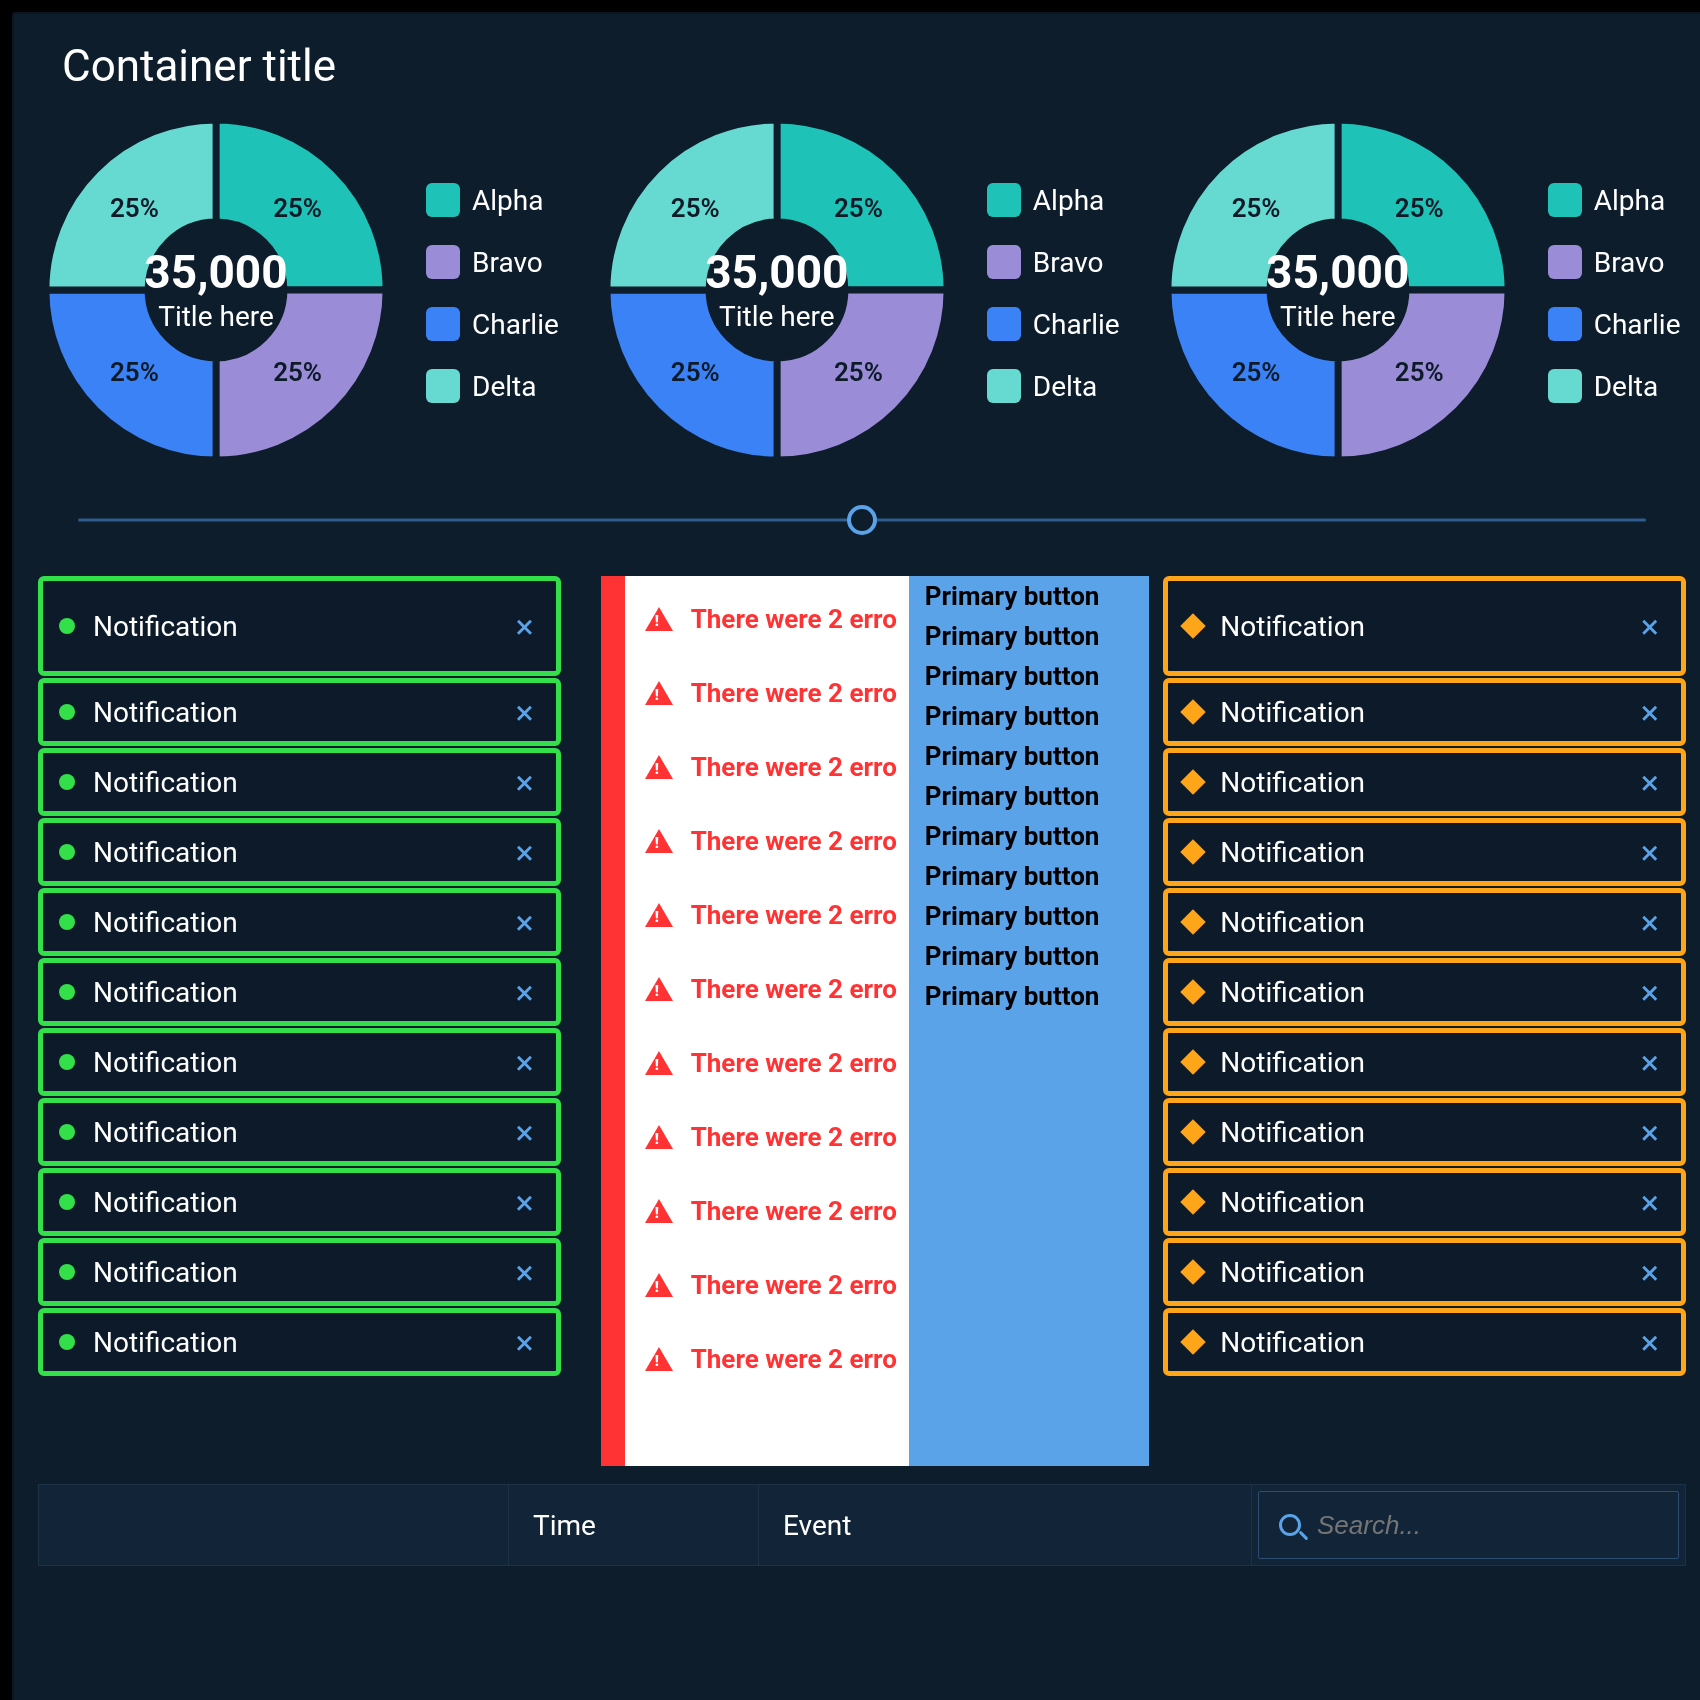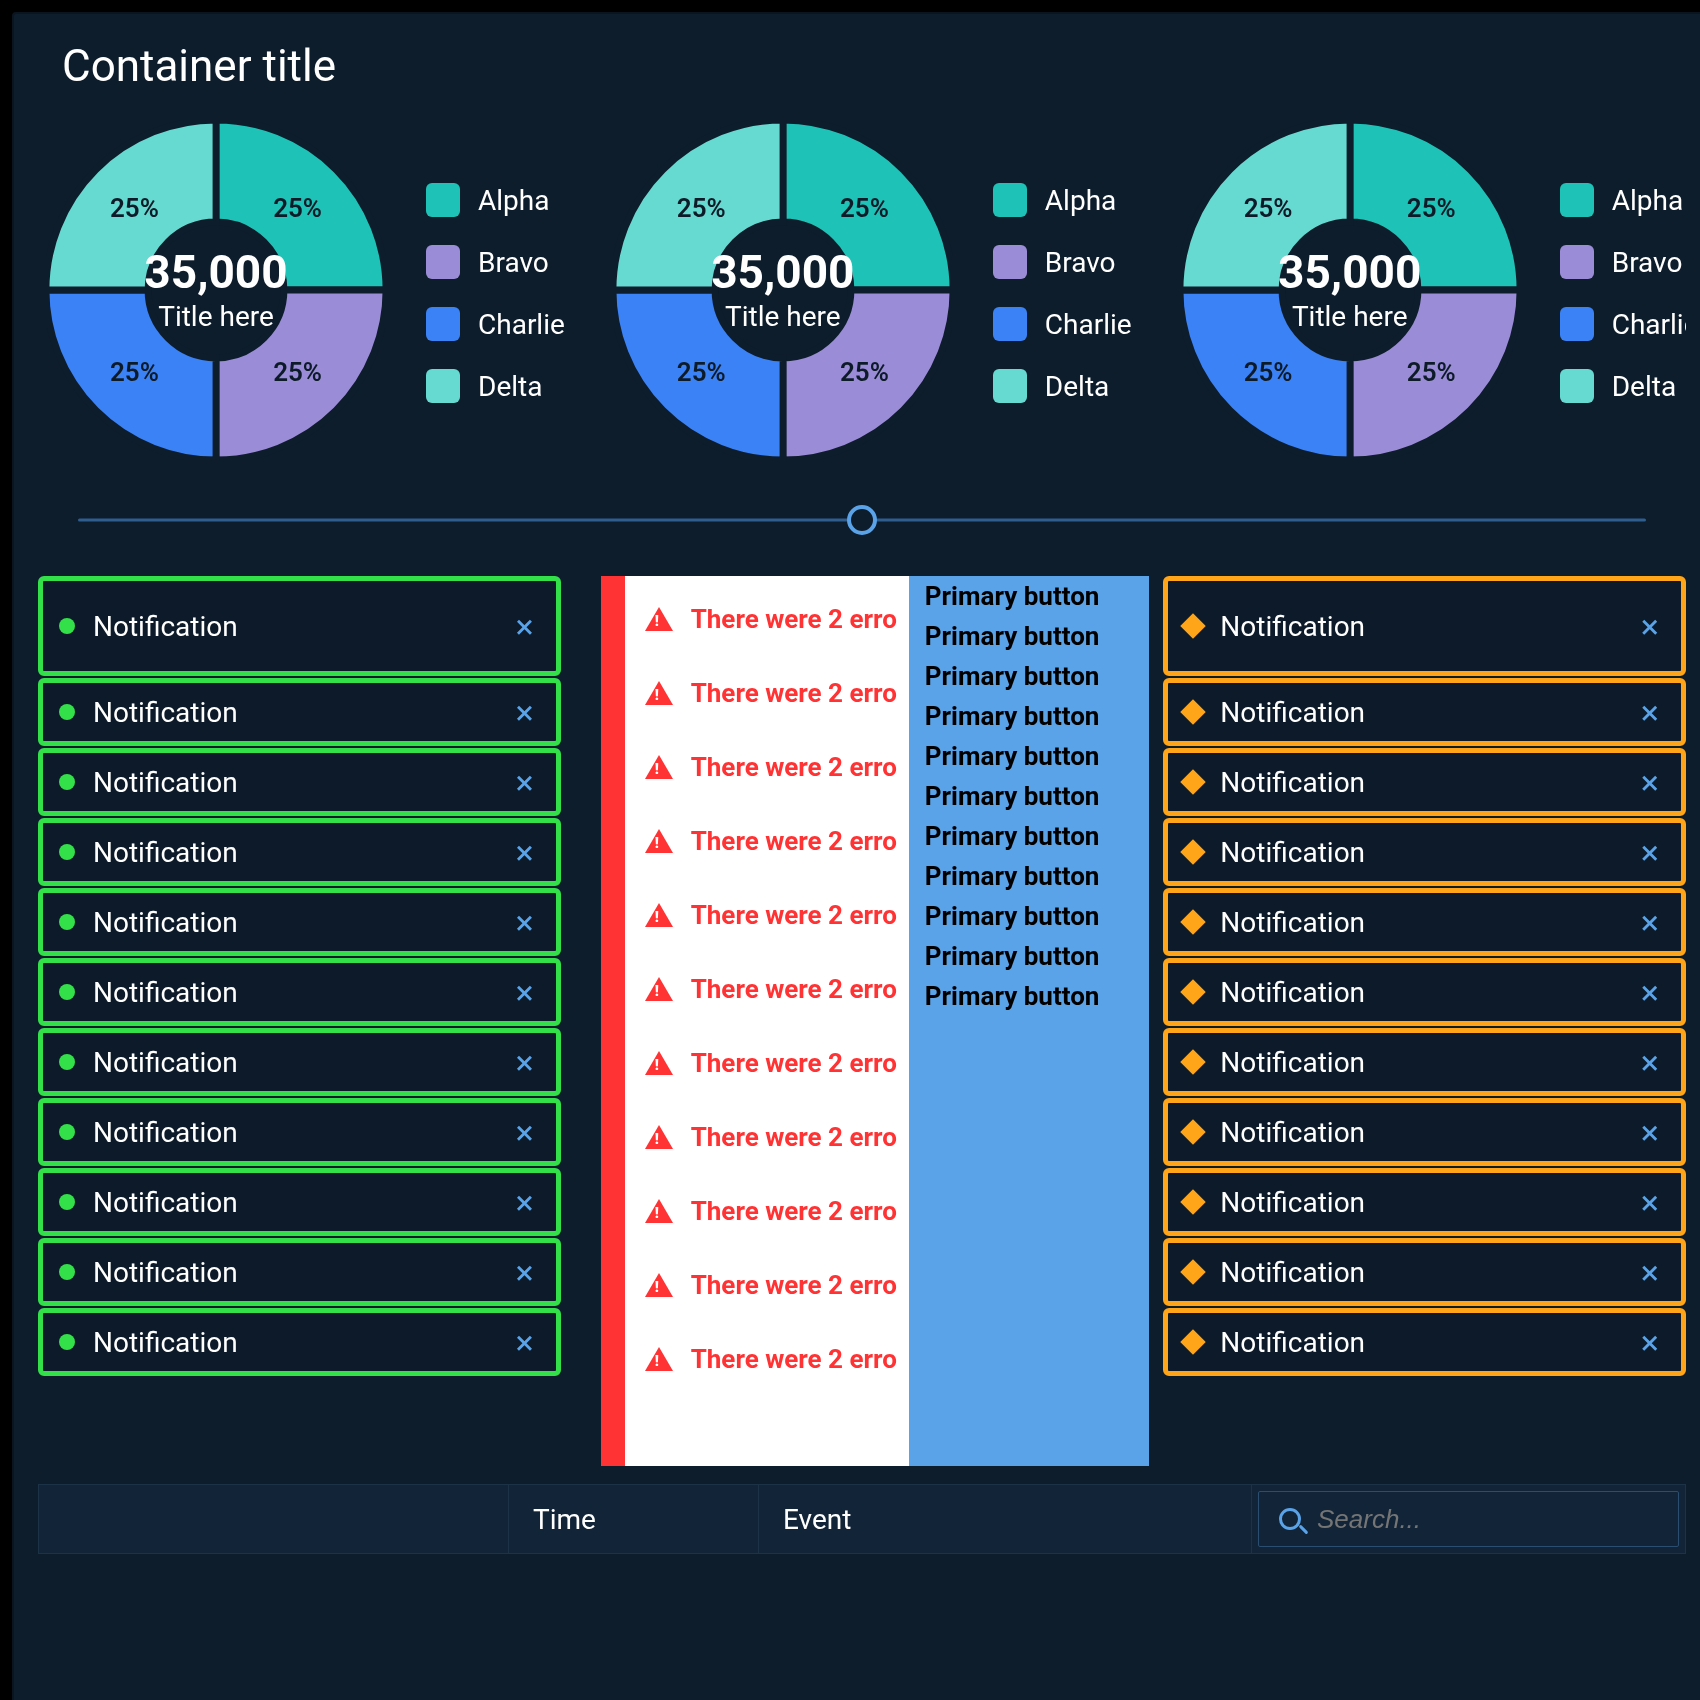--- a/index.html
+++ b/index.html
@@ -58,21 +58,21 @@
     display:flex;flex-direction:column;align-items:center;justify-content:center;
     pointer-events:none;
   }
   .donut-center .big{font-size:46px;font-weight:700;line-height:1.1;}
   .donut-center .sub{font-size:28px;color:var(--fg);margin-top:2px;}
   .pct{
     position:absolute;font-size:26px;font-weight:600;color:#0d1b29;
     transform:translate(-50%,-50%);
   }
   .legend{display:flex;flex-direction:column;gap:28px;padding-top:6px;}
-  .legend-item{display:flex;align-items:center;gap:18px;font-size:28px;}
+  .legend-item{display:flex;align-items:center;gap:12px;font-size:28px;}
   .swatch{width:34px;height:34px;border-radius:6px;}
 
   
   .slider{
     position:relative;
     margin:40px 40px 20px 40px;
     height:40px;
   }
   .track{
     position:absolute;top:50%;left:0;right:0;height:3px;background:#2e5e8f;border-radius:2px;
@@ -149,21 +149,21 @@
     white-space:nowrap;
     cursor:pointer;
     font-weight:bold;
   }
 
   
   .footer{
     margin-top:18px;
     background:var(--bg2);
     border:1px solid var(--line);
-    height:70px;
+    height:82px;
     display:flex;align-items:stretch;
   }
   .footer .sp{flex:0 0 470px;border-right:1px solid var(--line);}
   .footer .th{
     display:flex;align-items:center;
     font-size:28px;color:var(--fg);
     padding:0 24px;border-right:1px solid var(--line);
   }
   .footer .th.time{flex:0 0 250px;}
   .footer .th.event{flex:1;}

